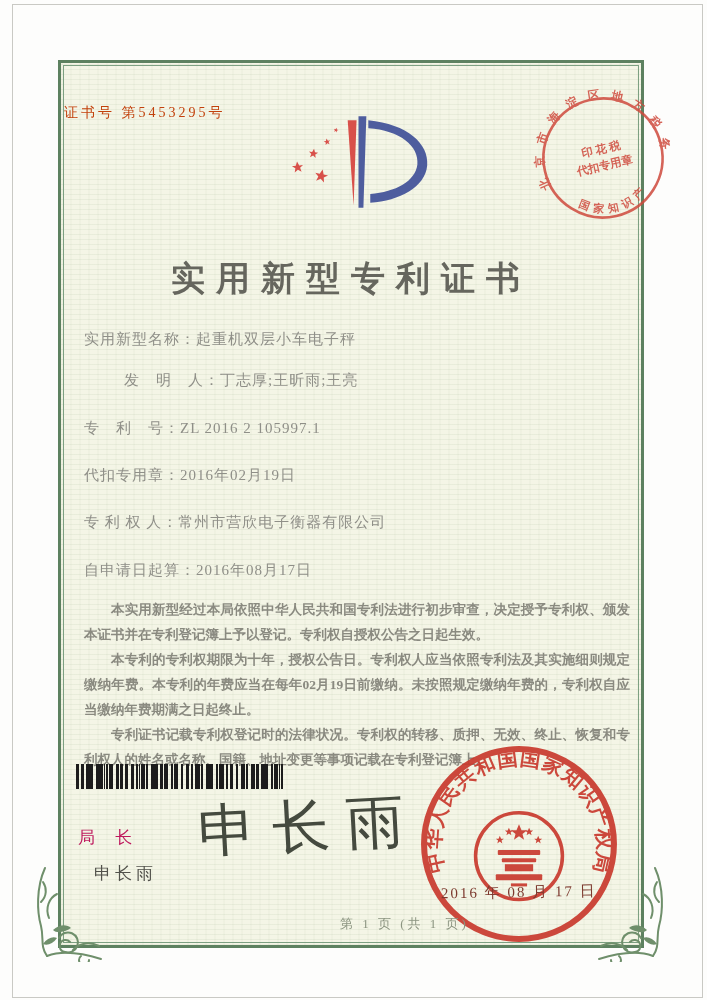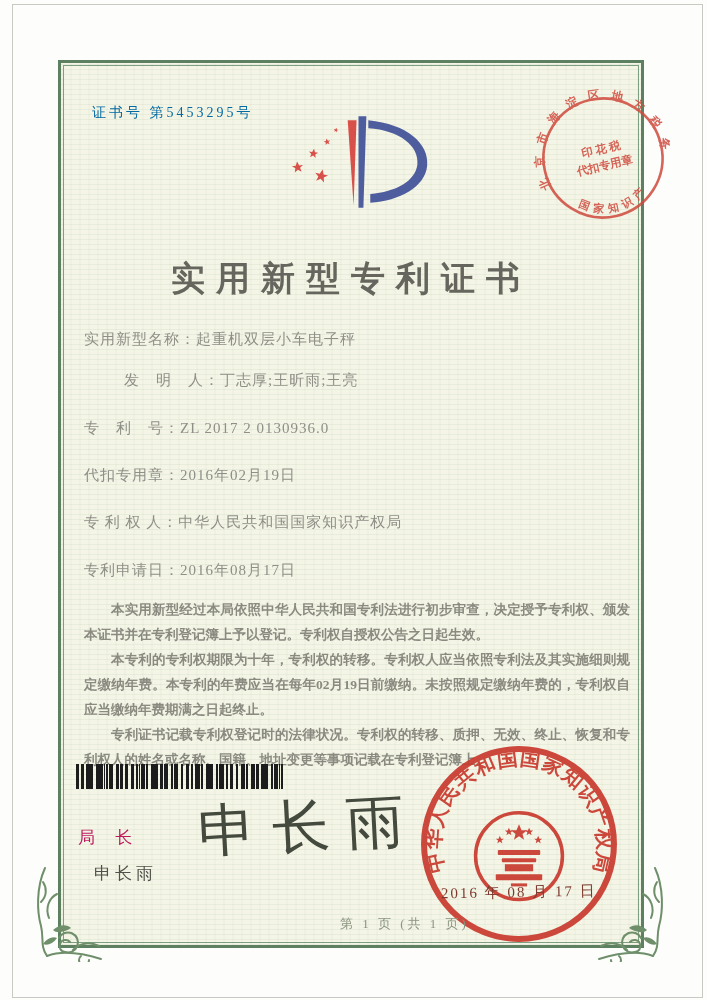--- a/index.html
+++ b/index.html
@@ -11,21 +11,21 @@
   .frame{
     position:absolute;left:58px;top:60px;width:580px;height:882px;
     border:3px solid #5d8160;
     background:#f4f5e6;
     background-image:
       repeating-linear-gradient(0deg, rgba(130,160,120,0.10) 0 1px, rgba(0,0,0,0) 1px 5px),
       repeating-linear-gradient(90deg, rgba(150,170,130,0.05) 0 2px, rgba(0,0,0,0) 2px 9px);
   }
   .frame::after{content:"";position:absolute;inset:2px;border:1px solid #7da082;}
   .abs{position:absolute;}
-  .cert-no{left:92px;top:104px;font-size:14px;letter-spacing:3px;color:#0369a1;}
+  .cert-no{left:64px;top:104px;font-size:14px;letter-spacing:3px;color:#c2410c;}
   .logo{left:280px;top:110px;width:157px;height:104px;}
   .title{left:58px;width:586px;top:220px;text-align:center;font-size:34px;font-weight:600;
          letter-spacing:11px;color:#66665e;margin-top:36px;}
   .field{left:84px;font-size:15px;color:#8f8f88;letter-spacing:1px;white-space:nowrap;}
   .f0{top:330px;} .f1{top:371px;margin-left:40px;} .f2{top:419px;} .f3{top:466px;} .f4{top:513px;} .f5{top:561px;}
   .body-text{left:84px;top:597px;width:546px;font-size:13.5px;line-height:25px;color:#8a8a80;
              text-align:justify;}
   .body-text p{margin:0;text-indent:2em;font-weight:bold;}
   .barcode{left:76px;top:764px;width:207px;height:25px;
     background-image:
@@ -71,28 +71,28 @@
     <use href="#star" transform="translate(48,32) scale(0.35) rotate(-10)" fill="#d8504a"></use>
     <use href="#star" transform="translate(34,44) scale(0.5) rotate(8)" fill="#d8504a"></use>
     <use href="#star" transform="translate(18,58) scale(0.6) rotate(-6)" fill="#d8504a"></use>
     <use href="#star" transform="translate(42,67) scale(0.7) rotate(12)" fill="#d8504a"></use>
   </svg>
 
   <div class="abs title">实用新型专利证书</div>
 
   <div class="abs field f0">实用新型名称：起重机双层小车电子秤</div>
   <div class="abs field f1">发　明　人：丁志厚;王昕雨;王亮</div>
-  <div class="abs field f2">专　利　号：ZL 2017 2 0130936.0</div>
+  <div class="abs field f2">专　利　号：ZL 2016 2 105997.1</div>
   <div class="abs field f3">代扣专用章：2016年02月19日</div>
-  <div class="abs field f4">专 利 权 人：中华人民共和国国家知识产权局</div>
-  <div class="abs field f5">专利申请日：2016年08月17日</div>
+  <div class="abs field f4">专 利 权 人：常州市营欣电子衡器有限公司</div>
+  <div class="abs field f5">自申请日起算：2016年08月17日</div>
 
   <div class="abs body-text">
     <p>本实用新型经过本局依照中华人民共和国专利法进行初步审查，决定授予专利权、颁发本证书并在专利登记簿上予以登记。专利权自授权公告之日起生效。</p>
-    <p>本专利的专利权期限为十年，专利权的转移。专利权人应当依照专利法及其实施细则规定缴纳年费。本专利的年费应当在每年02月19日前缴纳。未按照规定缴纳年费的，专利权自应当缴纳年费期满之日起终止。</p>
+    <p>本专利的专利权期限为十年，授权公告日。专利权人应当依照专利法及其实施细则规定缴纳年费。本专利的年费应当在每年02月19日前缴纳。未按照规定缴纳年费的，专利权自应当缴纳年费期满之日起终止。</p>
     <p>专利证书记载专利权登记时的法律状况。专利权的转移、质押、无效、终止、恢复和专利权人的姓名或名称、国籍、地址变更等事项记载在专利登记簿上。</p>
   </div>
 
   <div class="abs barcode"></div>
 
   <div class="abs director-title">局 长</div>
   <div class="abs director-name">申长雨</div>
   <div class="abs signature">申长雨</div>
 
   <svg class="abs seal-main" viewBox="0 0 200 200">

